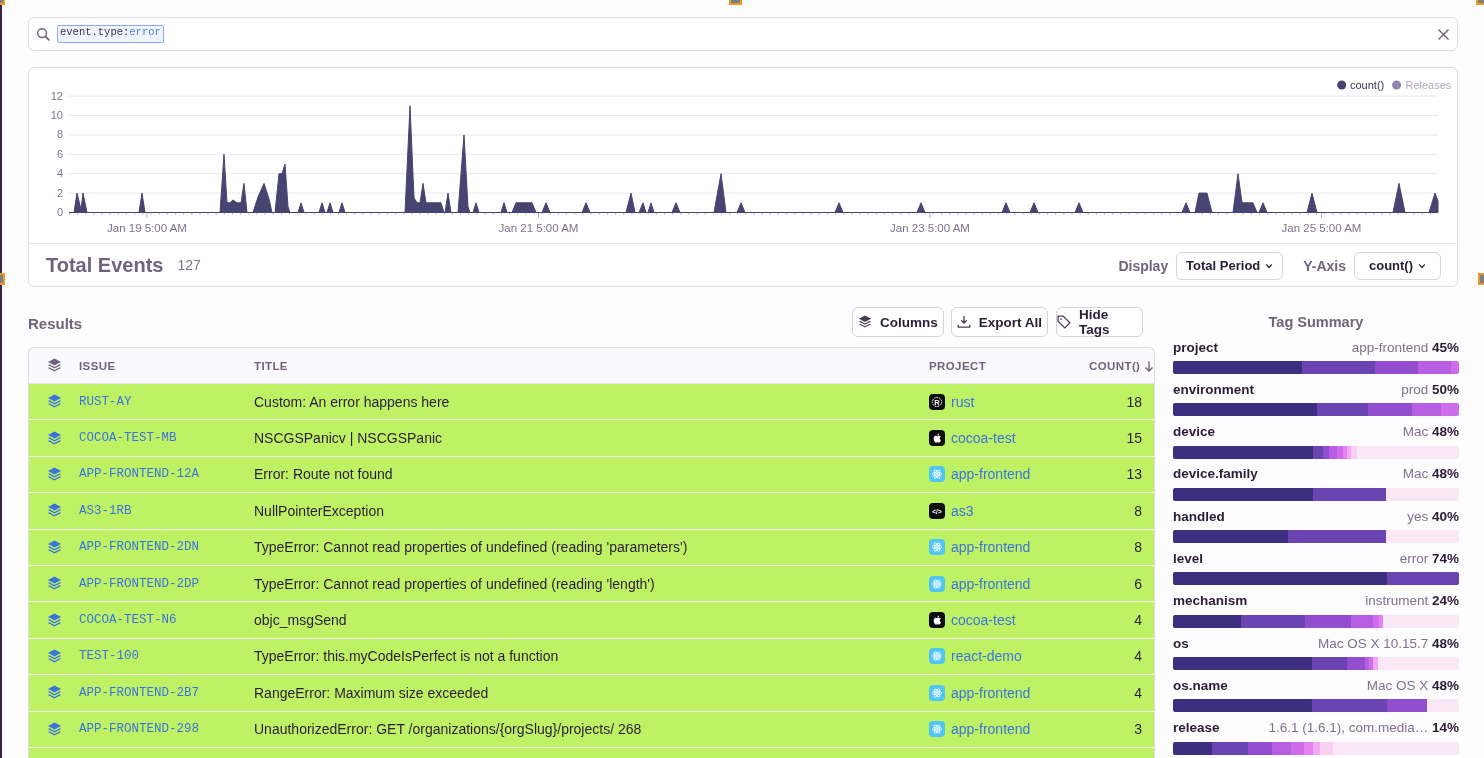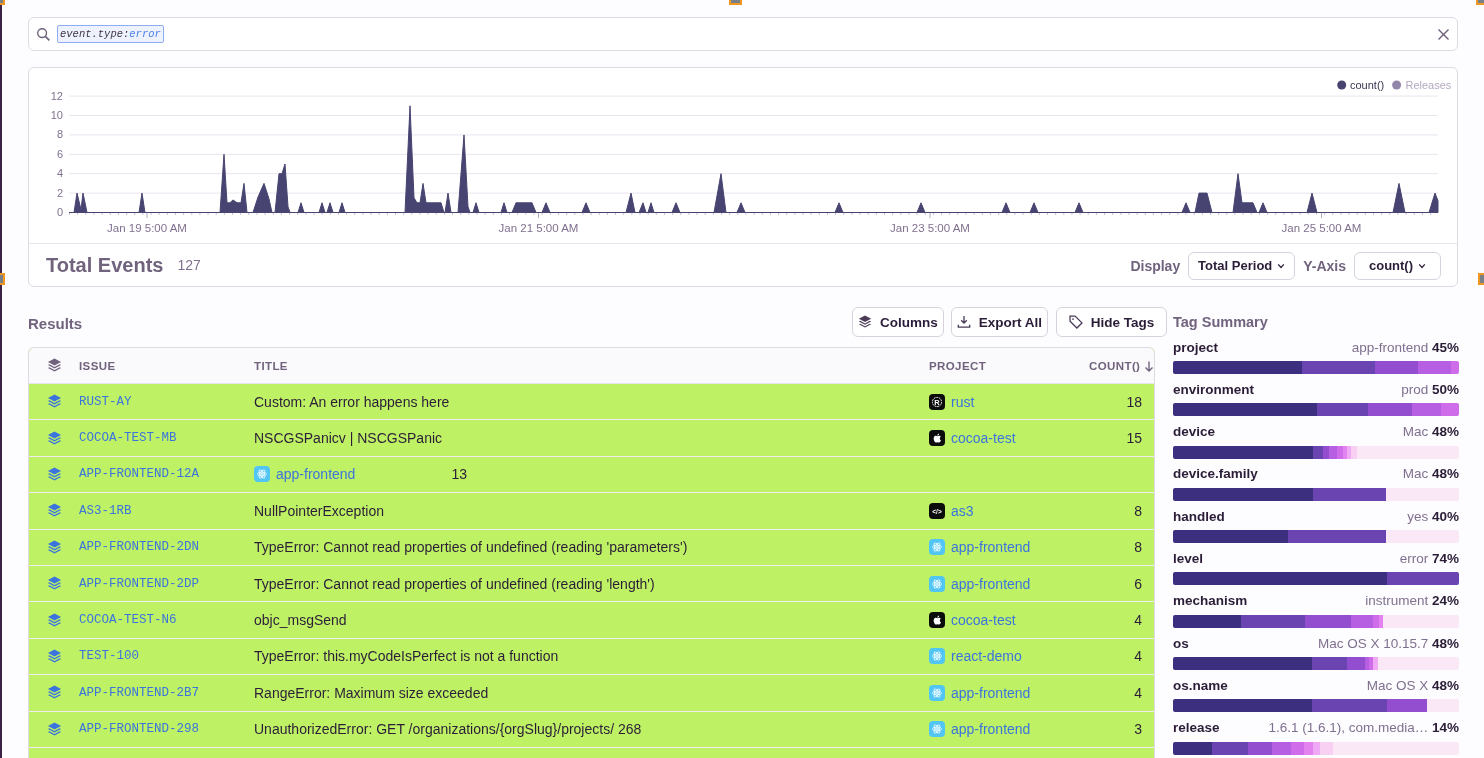--- a/index.html
+++ b/index.html
@@ -1,19 +1,19 @@
 <!DOCTYPE html>
 <html><head><meta charset="utf-8">
 <style>
 * {margin:0;padding:0;box-sizing:border-box;}
 html,body {width:1484px;height:758px;overflow:hidden;background:#fdfcfe;font-family:"Liberation Sans",sans-serif;position:relative;}
 .sidebar {position:absolute;left:0;top:0;width:2px;height:758px;background:#3c2247;}
 .handle {position:absolute;background:#7a8088;border:2px solid #ee9821;z-index:50;}
 .searchbar {position:absolute;left:28px;top:17px;width:1430px;height:34px;background:#fff;border:1px solid #dfdae4;border-radius:6px;display:flex;align-items:center;padding-left:7px;}
-.token {margin-left:6px;background:#edf2fd;border:1px solid #8eacf2;border-radius:2px;height:18px;display:flex;align-items:center;padding:0 2px;font-family:"Liberation Mono",monospace;font-size:10.5px;color:#3e3446;font-style:italic;}
+.token {margin-left:6px;background:#edf2fd;border:1px solid #8eacf2;border-radius:2px;height:18px;display:flex;align-items:flex-start;padding:0 2px;font-family:"Liberation Mono",monospace;font-size:10.5px;color:#3e3446;}
 .token .err {color:#5081e8;}
 .xclose {position:absolute;right:7px;top:10px;}
 .panel {position:absolute;background:#fff;border:1px solid #dfdae4;border-radius:6px;}
 #chartpanel {left:28px;top:67px;width:1430px;height:220px;}
 #chartfooter {position:absolute;left:0;top:175px;width:1428px;height:43px;border-top:1px solid #e8e3ec;display:flex;align-items:center;}
 .te-label {font-weight:bold;color:#71637E;font-size:20px;margin-left:17px;}
 .te-val {color:#80708F;font-size:14px;margin-left:14px;}
 .foot-right {position:absolute;right:16px;top:0;height:43px;display:flex;align-items:center;gap:8px;}
 .flabel {font-weight:bold;color:#71637E;font-size:14px;}
 .fbtn {justify-content:center;white-space:nowrap;height:28px;border:1px solid #d8d2de;border-radius:6px;background:#fff;display:flex;align-items:center;font-size:13px;font-weight:bold;color:#2B1D38;gap:5px;}
@@ -29,21 +29,21 @@
 .c-title {flex:1;color:#2B1D38;}
 .c-proj {width:160px;display:flex;align-items:center;gap:6px;}
 .pic svg {width:16px;height:16px;display:block;}
 .pname {color:#3C74DD;}
 .c-cnt {width:65px;text-align:right;padding-right:12px;color:#2B1D38;}
 .h-issue {width:175px;}
 .h-title {flex:1;}
 .h-proj {width:160px;}
 .h-cnt {width:65px;text-align:right;padding-right:12px;white-space:nowrap;}
 #tags {position:absolute;left:1173px;top:314px;width:286px;}
-#tags h3 {font-size:14.5px;font-weight:bold;color:#71637E;margin-bottom:8px;}
+#tags h3 {font-size:14.5px;font-weight:bold;color:#71637E;margin-bottom:8px;text-align:center;}
 .tag {margin-bottom:6.3px;}
 .tag-hd {display:flex;justify-content:space-between;align-items:center;height:18px;margin-bottom:5px;}
 .tag-k {font-weight:bold;font-size:13.5px;color:#2B1D38;}
 .tag-v {font-size:13.5px;color:#80708F;}
 .tag-v b {color:#2B1D38;}
 .tag-bar {display:flex;height:13px;border-radius:2px;overflow:hidden;}
 </style></head>
 <body>
 <div class="sidebar"></div>
 <div class="handle" style="left:-7px;top:-6px;width:12px;height:11px;"></div>
@@ -100,40 +100,40 @@
 </g>
 </svg>
 <div id="chartfooter">
 <span class="te-label">Total Events</span>
       <span class="te-val">127</span>
 <div class="foot-right">
 <span class="flabel">Display</span>
 <div class="fbtn" style="width:107px">Total Period <svg class="chev" viewBox="0 0 10 10" fill="none" stroke="#2B1D38" stroke-width="1.6">
             <path d="M1.5 3 L5 6.8 L8.5 3"></path>
           </svg></div>
-<span class="flabel" style="margin-left:0">Y-Axis</span>
+<span class="flabel" style="margin-left:12px">Y-Axis</span>
 <div class="fbtn" style="width:87px">count() <svg class="chev" viewBox="0 0 10 10" fill="none" stroke="#2B1D38" stroke-width="1.6">
             <path d="M1.5 3 L5 6.8 L8.5 3"></path>
           </svg></div>
 </div>
 </div>
 </div>
 
 <div id="results">Results</div>
 <div class="topbtns" style="left:852px;width:92px;">
 <svg width="14" height="14" viewBox="0 0 16 16" fill="#4a3b57">
       <path d="M8 0.6 15 4.3 8 8 1 4.3Z M2.5 6.7 1 7.5 8 11.2 15 7.5 13.5 6.7 8 9.6Z M2.5 9.9 1 10.7 8 14.4 15 10.7 13.5 9.9 8 12.8Z"></path>
     </svg>
 Columns</div>
 <div class="topbtns" style="left:951px;width:97px;">
 <svg width="14" height="14" viewBox="0 0 16 16" fill="none" stroke="#4a3b57" stroke-width="1.5">
       <path d="M8 1 V9 M4.8 6 L8 9.3 L11.2 6 M1.5 11 V13.8 H14.5 V11"></path>
     </svg>
 Export All</div>
-<div class="topbtns" style="left:1056px;width:111px;">
+<div class="topbtns" style="left:1056px;width:87px;">
 <svg width="14" height="14" viewBox="0 0 16 16" fill="none" stroke="#4a3b57" stroke-width="1.5">
       <path d="M1.2 1.2 H7 L14.8 9 L9 14.8 L1.2 7 Z"></path>
       <circle cx="4.6" cy="4.6" r="1" fill="#4a3b57" stroke="none"></circle>
     </svg>
 Hide Tags</div>
 
 <div id="table">
 <div class="th">
 <div class="c-ic">
         <svg class="stk" viewBox="0 0 16 16" fill="#71637E">
@@ -186,20 +186,21 @@
       </div>
 <div class="c-cnt">15</div>
 </div>
     <div class="tr">
 <div class="c-ic">
         <svg class="stk" viewBox="0 0 16 16" fill="#3C74DD">
           <path d="M8 0.6 15 4.3 8 8 1 4.3Z M2.5 6.7 1 7.5 8 11.2 15 7.5 13.5 6.7 8 9.6Z M2.5 9.9 1 10.7 8 14.4 15 10.7 13.5 9.9 8 12.8Z"></path>
         </svg>
       </div>
 <div class="c-issue">APP-FRONTEND-12A</div>
+<div class="c-title">Error: Route not found</div>
 <div class="c-proj">
         <span class="pic">
           <svg viewBox="0 0 16 16">
             <rect width="16" height="16" rx="4" fill="#51c5f3"></rect>
             <g stroke="#e6f8ff" stroke-width="0.9" fill="none">
               <ellipse cx="8" cy="8" rx="4.6" ry="1.9"></ellipse>
               <ellipse cx="8" cy="8" rx="4.6" ry="1.9" transform="rotate(60 8 8)"></ellipse>
               <ellipse cx="8" cy="8" rx="4.6" ry="1.9" transform="rotate(120 8 8)"></ellipse>
             </g>
             <circle cx="8" cy="8" r="1" fill="#e6f8ff"></circle>

